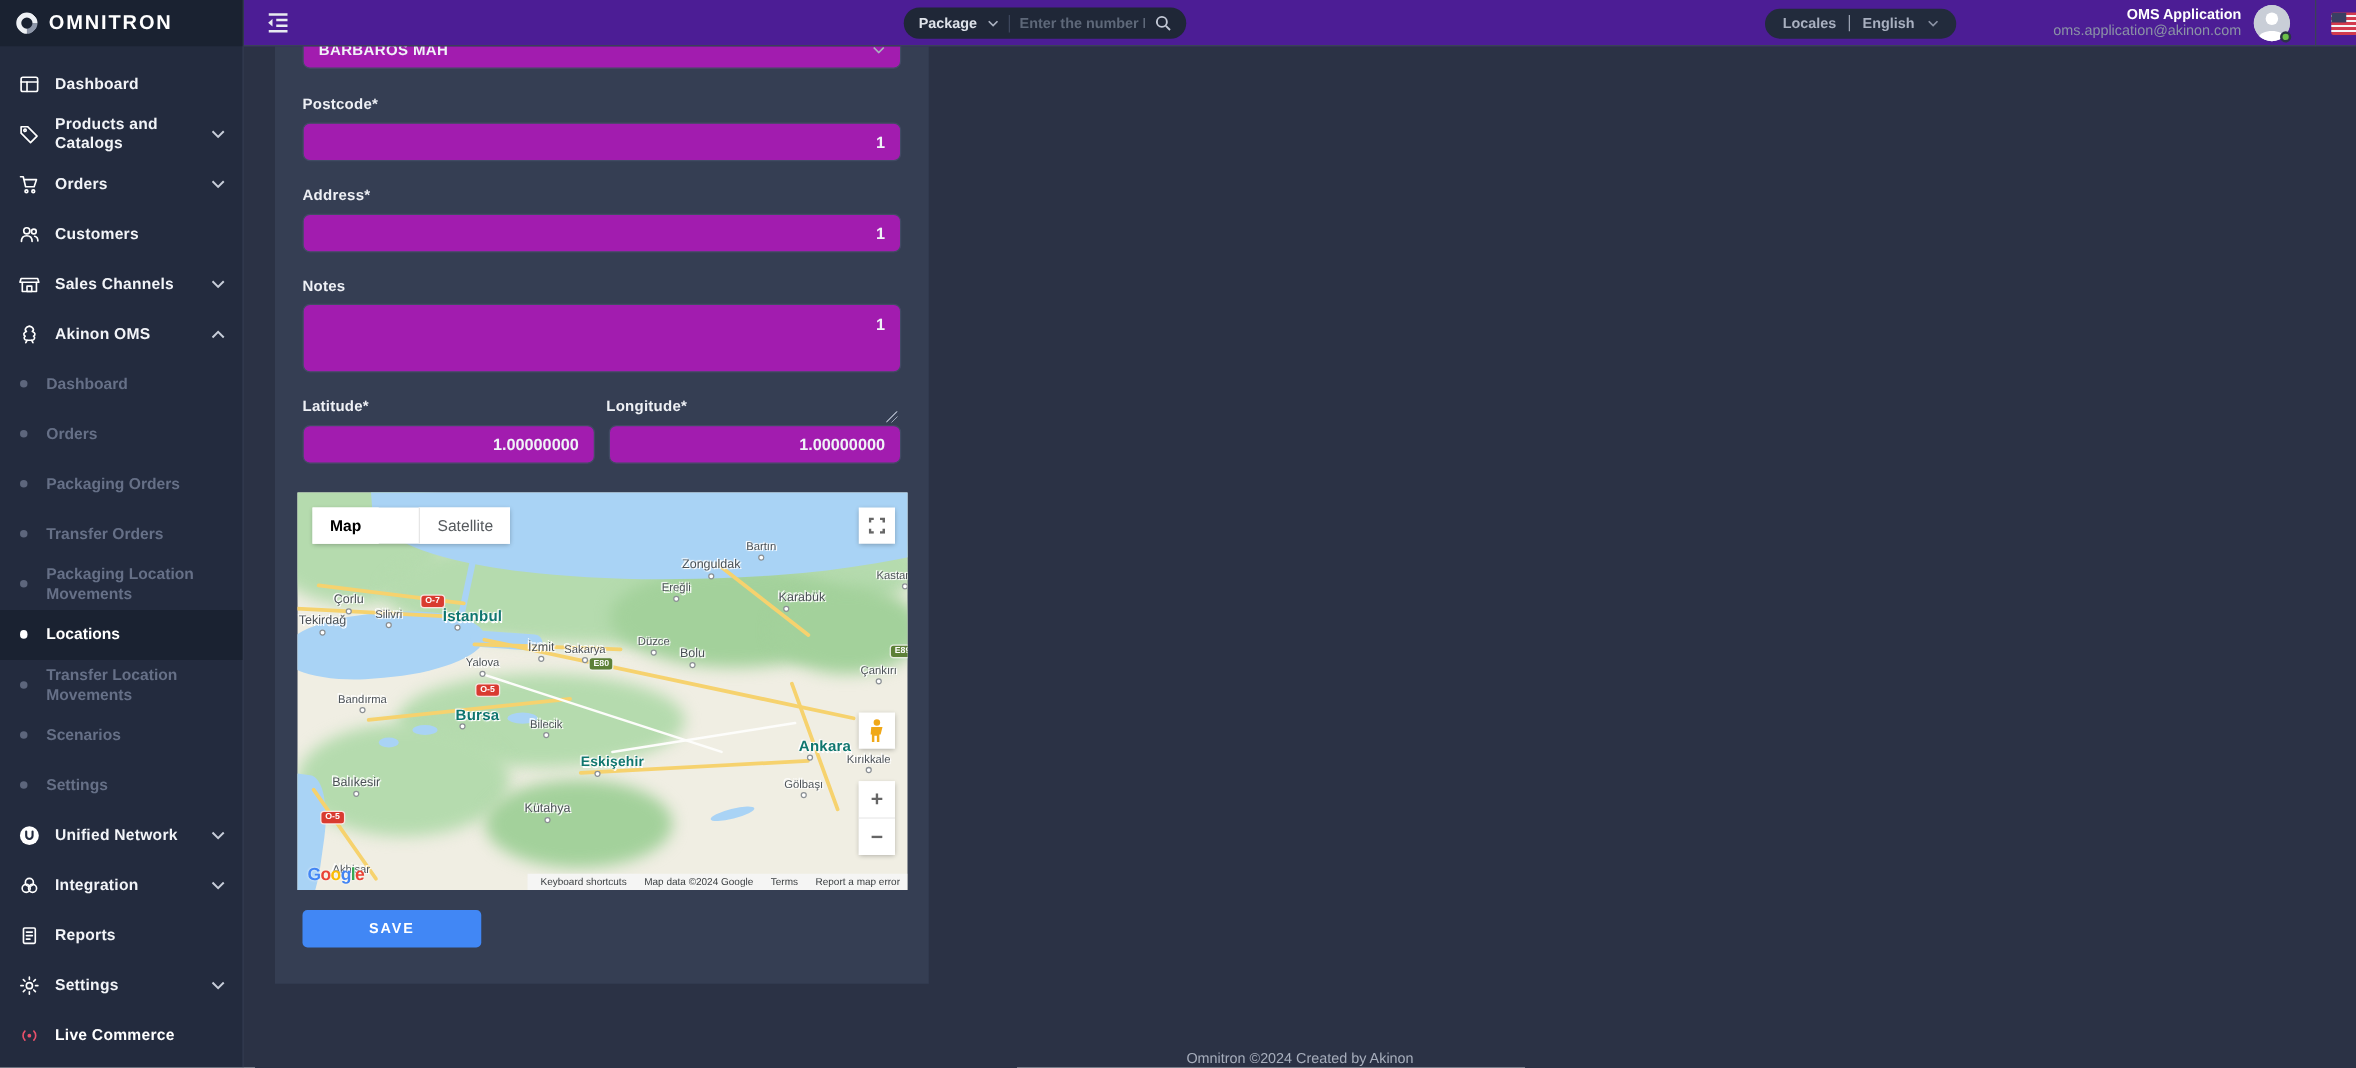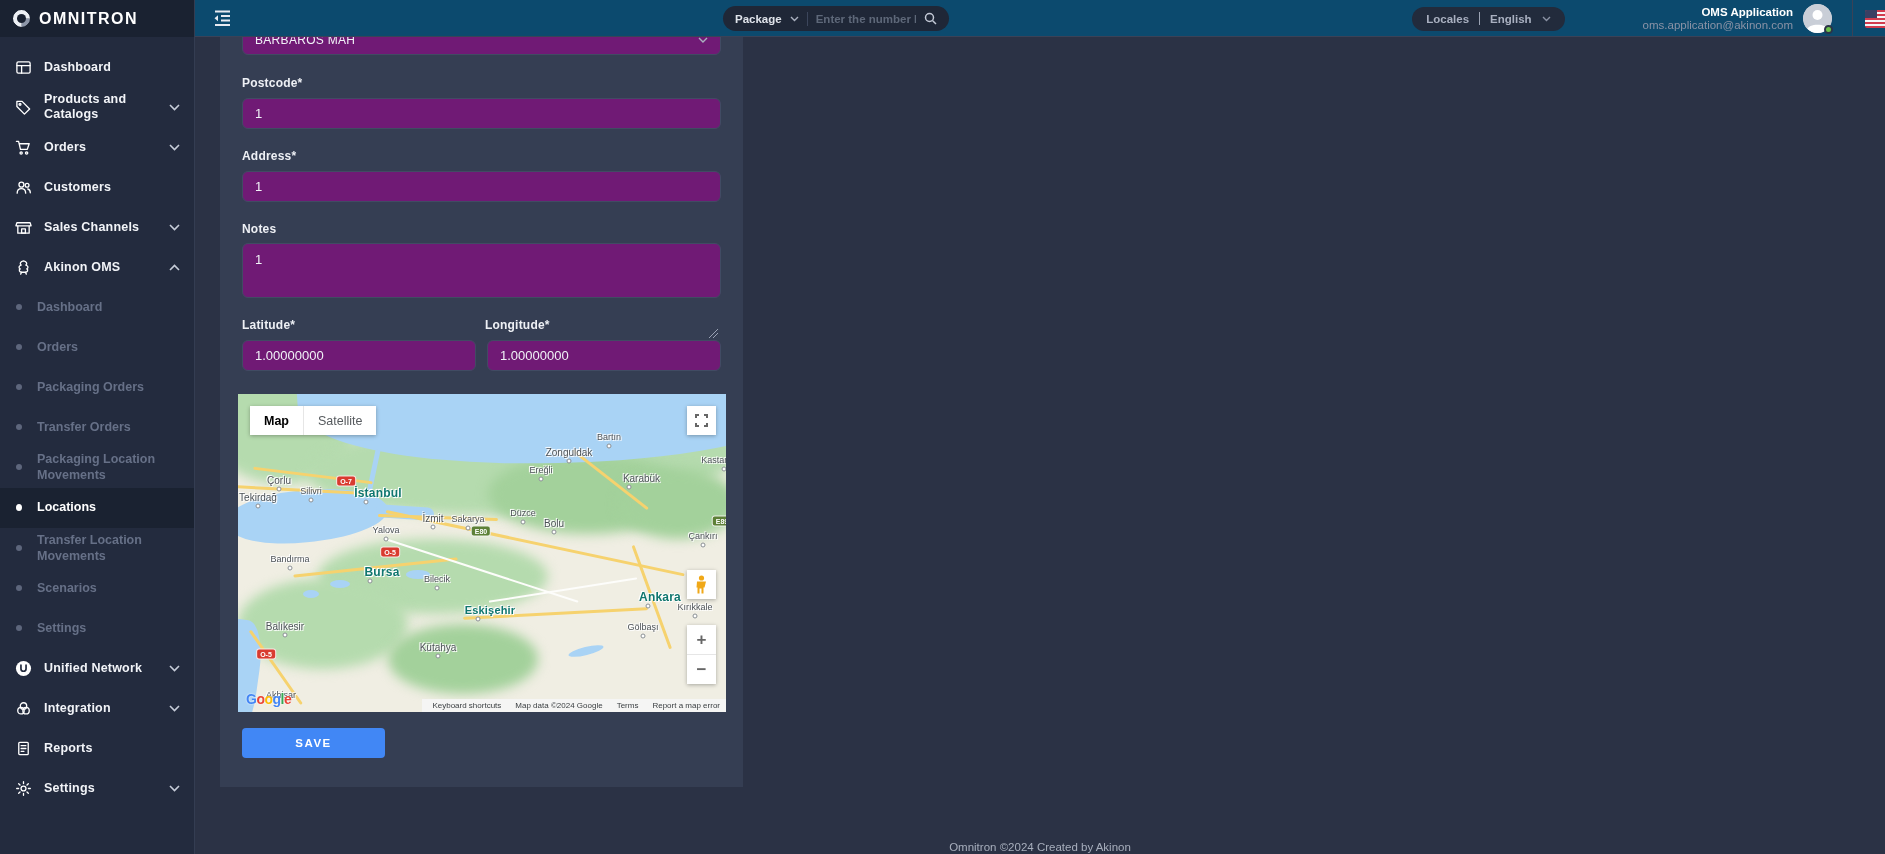--- a/index.html
+++ b/index.html
@@ -19,21 +19,21 @@
   .chev { color:#c7cdd9; display:flex; }
   .sub-item { min-height:40px; display:flex; align-items:center; padding:4px 14px 4px 16px; gap:15px; color:#667087; font-size:12.5px; font-weight:700; cursor:pointer; }
   .sub-item .blt { width:6px; height:6px; border-radius:50%; background:#5d667c; flex:0 0 6px; }
   .sub-item .lbl { line-height:1.3; max-width:125px; }
   .sub-item.active { background:#1a2231; color:#fff; }
   .sub-item.active .blt { background:#fff; width:7px; height:7px; }
   .side-item.live { color:#fff; }
   .side-item.live .icn { color:#e8506a; }
 
   
-  .topbar { position:absolute; left:195px; right:0; top:0; height:37px; background:#0c4a6e; border-bottom:1px solid #3a4257; z-index:4; }
+  .topbar { position:absolute; left:195px; right:0; top:0; height:37px; background:#4c1d95; border-bottom:1px solid #3a4257; z-index:4; }
   .collapse-btn { position:absolute; left:17px; top:8px; width:21px; height:21px; color:#e8ebf1; cursor:pointer; display:flex; align-items:center; justify-content:center; }
   .search-pill { position:absolute; left:528px; top:6px; width:226px; height:25px; border-radius:13px; background:#1f2737; display:flex; align-items:center; padding:0 12px; gap:8px; }
   .search-scope { color:#dfe3ea; font-size:11.5px; font-weight:700; }
   .vdiv { width:1px; height:14px; background:#3c465c; }
   .search-ph { color:#5e6879; font-size:11.5px; font-weight:700; flex:1; white-space:nowrap; overflow:hidden; }
   .search-ic { color:#c3c9d6; display:flex; }
   .top-right { position:absolute; right:0; top:0; height:37px; display:flex; align-items:center; }
   .locales-pill { height:24px; border-radius:12px; background:#222b3c; display:flex; align-items:center; padding:0 14px; gap:10px; margin-right:78px; cursor:pointer; }
   .locales-pill span { color:#a9b0c0; font-size:11.5px; font-weight:700; }
   .vdiv2 { width:1px; height:13px; background:#9aa2b2; }
@@ -43,21 +43,21 @@
   .avatar { position:relative; width:29px; height:29px; border-radius:50%; background:#c9ced7; margin-right:20px; cursor:pointer; overflow:visible; }
   .avatar svg { position:absolute; left:0; top:0; border-radius:50%; }
   .avatar .status { position:absolute; right:-1px; bottom:-1px; width:9px; height:9px; border-radius:50%; background:#6cc24a; border:2px solid #2b3447; }
   .top-sep { width:1px; height:37px; background:#3a4257; margin-right:12px; }
   .flag { position:relative; width:27px; height:18px; margin-right:-7px; border-radius:2px; background:repeating-linear-gradient(180deg,#d23b4e 0 2px,#f4f6f8 2px 4px); overflow:hidden; }
   .flag .canton { position:absolute; left:0; top:0; width:12px; height:8px; background:#3a3f63; }
 
   
   .panel { position:absolute; left:220px; top:37px; width:523px; height:750px; background:#353e53; overflow:hidden; z-index:1; }
   .fld-label { position:absolute; left:22px; color:#eef0f5; font-size:12px; font-weight:700; letter-spacing:.2px; }
-  .inpt { position:absolute; left:22px; width:479px; height:31px; background:#701a75; border:1px solid #414b63; border-radius:6px; color:#f0f2f7; font-size:13px; font-weight:400; padding:0 12px; font-family:"Liberation Sans",sans-serif; outline:none; }
+  .inpt { position:absolute; left:22px; width:479px; height:31px; background:#a21caf; border:1px solid #414b63; border-radius:6px; color:#f0f2f7; font-size:13px; font-weight:700; padding:0 12px; font-family:"Liberation Sans",sans-serif; outline:none;text-align:right; }
   .sel { top:-13px; display:flex; align-items:center; justify-content:space-between; cursor:pointer; }
   .sel .field-value { font-size:12px; letter-spacing:.3px; }
   .sel .sel-chev { color:#aab1c0; display:flex; }
   textarea.inpt { height:55px; resize:none; padding-top:8px; line-height:1.3; }
   .resize-grip { position:absolute; left:489px; top:292px; width:9px; height:9px; background:
       linear-gradient(135deg, transparent 0 45%, #9aa2b4 45% 52%, transparent 52% 70%, #9aa2b4 70% 77%, transparent 77%); }
   .half { width:234px; }
   .save-btn { position:absolute; left:22px; top:691px; width:143px; height:30px; background:#4187f5; border:none; border-radius:4px; color:#fff; font-size:11.5px; font-weight:700; letter-spacing:1.5px; cursor:pointer; font-family:"Liberation Sans",sans-serif; }
   .footer { position:absolute; left:195px; right:0; top:841px; text-align:center; color:#a7aebc; font-size:11.5px; }
 
@@ -69,21 +69,21 @@
   .gp.dk { background:#a3d19b; }
   .road { background:#f6d26e; height:3px; border-radius:2px; }
   .road.w { background:#fdfdfb; height:2px; }
   .mlab { position:absolute; transform:translate(-50%,-50%); color:#4b5156; font-size:9px; white-space:nowrap; text-shadow:0 0 2px #fff,0 0 2px #fff,1px 1px 0 #fff,-1px -1px 0 #fff; z-index:3; }
   .mlab.b { font-weight:700; color:#0f766e; letter-spacing:.2px;padding-left:24px; }
   .mdot { position:absolute; width:5px; height:5px; border-radius:50%; background:#fff; border:1.5px solid #8b9094; transform:translate(-50%,-50%); z-index:2; }
   .mbadge { position:absolute; transform:translate(-50%,-50%); color:#fff; font-size:7px; font-weight:700; padding:1px 3px; border-radius:3px; border:1px solid rgba(255,255,255,.85); z-index:3; }
   .map-tabs { position:absolute; left:12px; top:12px; height:29px; display:flex; background:#fff; box-shadow:0 1px 4px rgba(0,0,0,.3); z-index:6; }
   .map-tab { border:none; background:#fff; font-family:"Liberation Sans",sans-serif; font-size:12.5px; padding:0 14px; cursor:pointer; }
   .map-tab.on { font-weight:700; color:#000; }
-  .map-tab.off { color:#565a5e; border-left:1px solid #e6e6e6; }
+  .map-tab.off { color:#565a5e; border-left:1px solid #e6e6e6;margin-left:32px; }
   .fs-btn { position:absolute; right:10px; top:12px; width:29px; height:29px; background:#fff; border:none; box-shadow:0 1px 4px rgba(0,0,0,.3); color:#666; cursor:pointer; display:flex; align-items:center; justify-content:center; z-index:6; }
   .pegman { position:absolute; right:10px; top:176px; width:29px; height:29px; background:#fff; box-shadow:0 1px 4px rgba(0,0,0,.3); display:flex; align-items:center; justify-content:center; cursor:pointer; z-index:6; }
   .zoom-ctl { position:absolute; right:10px; top:231px; width:29px; height:59px; background:#fff; box-shadow:0 1px 4px rgba(0,0,0,.3); display:flex; flex-direction:column; z-index:6; }
   .zoom-ctl button { flex:1; border:none; background:#fff; color:#666; font-size:17px; font-weight:700; cursor:pointer; font-family:"Liberation Sans",sans-serif; }
   .zoom-ctl .zin { border-bottom:1px solid #e6e6e6; }
   .glogo { position:absolute; left:8px; bottom:5px; font-size:14px; font-weight:700; letter-spacing:-.5px; z-index:6; text-shadow:0 0 2px #fff; }
   .attrib { position:absolute; right:0; bottom:0; height:13px; background:rgba(245,245,245,.92); display:flex; align-items:center; gap:14px; padding:0 6px 0 10px; z-index:5; }
   .attrib span { font-size:8px; color:#3c4043; white-space:nowrap; }
 </style>
 </head>
@@ -258,20 +258,30 @@
               <circle cx="9" cy="9" r="2.6"></circle>
               <path d="M9 1.8 v2 M9 14.2 v2 M1.8 9 h2 M14.2 9 h2 M3.9 3.9 l1.4 1.4 M12.7 12.7 l1.4 1.4 M14.1 3.9 l-1.4 1.4 M5.3 12.7 l-1.4 1.4"></path>
             </svg>
           </span>
           <span class="lbl">Settings</span>
           <span class="chev">
             <svg width="11" height="7" viewBox="0 0 11 7" fill="none" stroke="currentColor" stroke-width="1.6" style="transform:rotate(0deg)">
               <polyline points="1,1 5.5,5.5 10,1"></polyline>
             </svg>
           </span>
+        </div>
+        <div class="side-item live">
+          <span class="icn">
+            <svg width="17" height="17" viewBox="0 0 18 18" fill="none" stroke="currentColor" stroke-width="1.4" stroke-linecap="round" stroke-linejoin="round">
+              <circle cx="9" cy="9" r="1.6" fill="currentColor" stroke="none"></circle>
+              <path d="M5.2 5.2 a5.4 5.4 0 0 0 0 7.6 M12.8 5.2 a5.4 5.4 0 0 1 0 7.6"></path>
+              <path d="M3 3 a8.5 8.5 0 0 0 0 12" opacity="0"></path>
+            </svg>
+          </span>
+          <span class="lbl">Live Commerce</span>
         </div>
       </nav>
   </aside>
 
   <header class="topbar">
     <span class="collapse-btn">
       <svg width="19" height="17" viewBox="0 0 19 17" fill="none" stroke="currentColor" stroke-width="2">
         <line x1="2" y1="1.5" x2="17" y2="1.5"></line>
           <line x1="8" y1="6" x2="17" y2="6"></line>
         <line x1="8" y1="10.5" x2="17" y2="10.5"></line>

